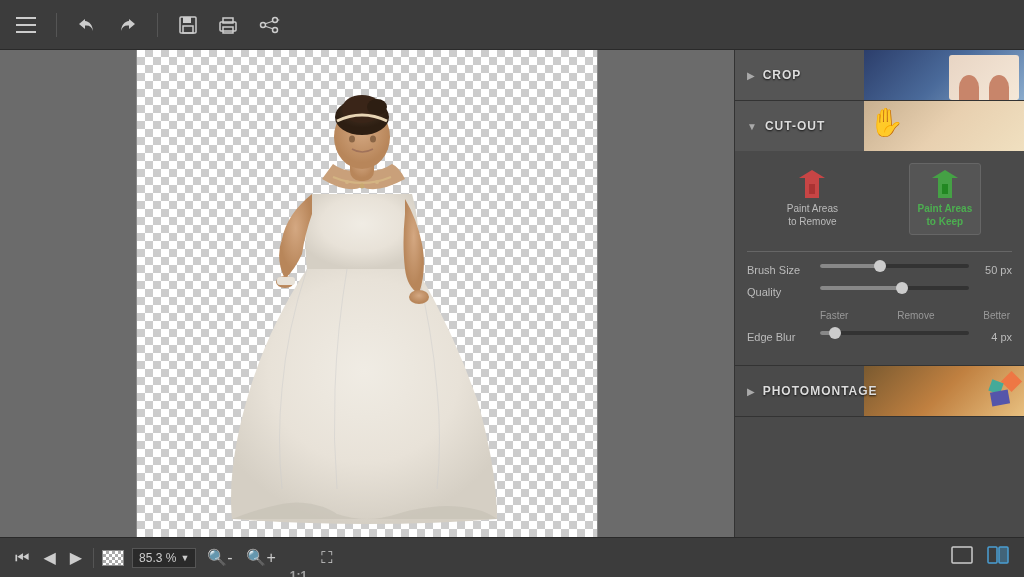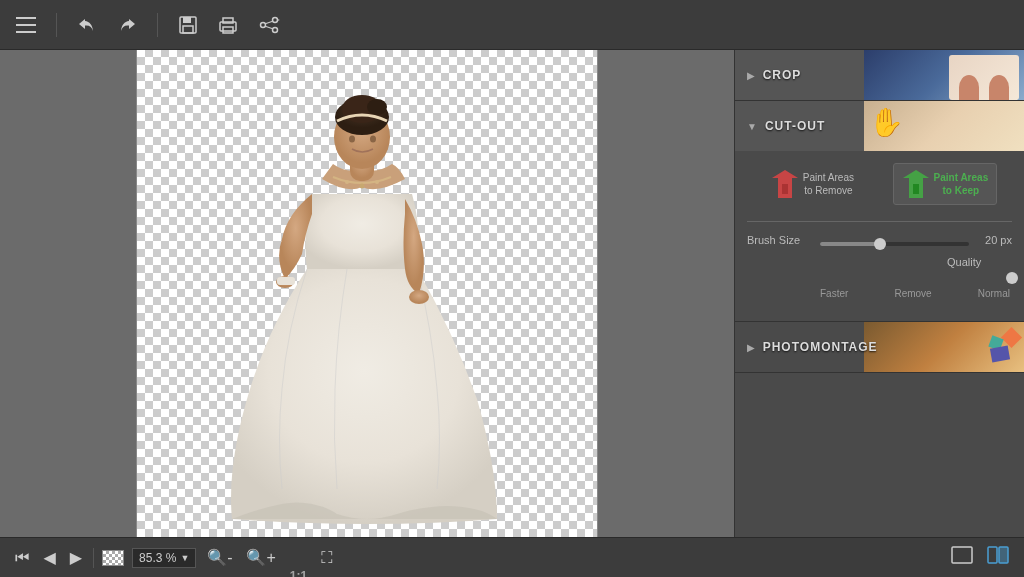--- a/index.html
+++ b/index.html
@@ -127,20 +127,21 @@
 
     
     .tool-buttons {
       display: flex;
       justify-content: space-around;
       margin-bottom: 16px;
     }
 
     .tool-btn {
       display: flex;
+      flex-direction: column;
       align-items: center;
       gap: 4px;
       cursor: pointer;
       padding: 6px 8px;
       border-radius: 3px;
     }
 
     .tool-btn.active {
       background: #555;
       border: 1px solid #666;
@@ -167,21 +168,21 @@
       width: 28px;
       height: 28px;
       display: flex;
       align-items: center;
       justify-content: center;
     }
 
     
     .slider-row {
       display: flex;
-      align-items: flex-end;
+      align-items: flex-start;
       margin-bottom: 10px;
       gap: 8px;
     }
 
     .slider-label {
       color: #bbb;
       font-size: 11px;
       width: 65px;
       flex-shrink: 0;
     }
@@ -220,21 +221,21 @@
     }
 
     
     .quality-row {
       margin-bottom: 10px;
     }
 
     .quality-labels {
       display: flex;
       justify-content: space-between;
-      margin-top: 4px;
+      margin-top: 12px;
       padding: 0 2px;
     }
 
     .quality-label {
       color: #999;
       font-size: 10px;
     }
 
     
     .photomontage-header {
@@ -477,39 +478,47 @@
         </div>
 
         <div style="height:1px;background:#666;margin-bottom:12px;"></div>
 
         <div class="slider-row">
           <span class="slider-label">Brush Size</span>
           <div class="slider-track">
             <div class="slider-fill" style="width:40%;"></div>
             <div class="slider-thumb" style="left:40%;"></div>
           </div>
-          <span class="slider-value">20 px</span>
+          <span class="slider-value">50 px</span>
         </div>
 
         <div class="quality-row">
-          <div class="slider-row" style="margin-bottom:2px;flex-direction:column;">
+          <div class="slider-row" style="margin-bottom:2px;">
             <span class="slider-label">Quality</span>
             <div class="slider-track">
               <div class="slider-fill" style="width:55%;"></div>
               <div class="slider-thumb" style="left:55%;"></div>
             </div>
             <span class="slider-value"></span>
           </div>
           <div class="quality-labels" style="padding-left:73px;">
             <span class="quality-label">Faster</span>
             <span class="quality-label">Remove</span>
-            <span class="quality-label">Normal</span>
-          </div>
-        </div>
-
+            <span class="quality-label">Better</span>
+          </div>
+        </div>
+
+        <div class="slider-row">
+          <span class="slider-label">Edge Blur</span>
+          <div class="slider-track">
+            <div class="slider-fill" style="width:10%;"></div>
+            <div class="slider-thumb" style="left:10%;"></div>
+          </div>
+          <span class="slider-value">4 px</span>
+        </div>
       </div>
     </div>
 
     <div class="panel-section">
       <div class="panel-section-header has-thumbnail photomontage-header">
         <span class="arrow-right">▶</span>
         <span class="panel-section-title">PHOTOMONTAGE</span>
         <div class="panel-thumbnail">
           <div style="width:100%;height:100%;background:linear-gradient(135deg,#7a5a30 0%,#c08040 50%,#e8c080 100%);position:relative;overflow:hidden;">
             <div style="position:absolute;right:5px;top:8px;width:15px;height:15px;background:#e74;transform:rotate(45deg);"></div>

